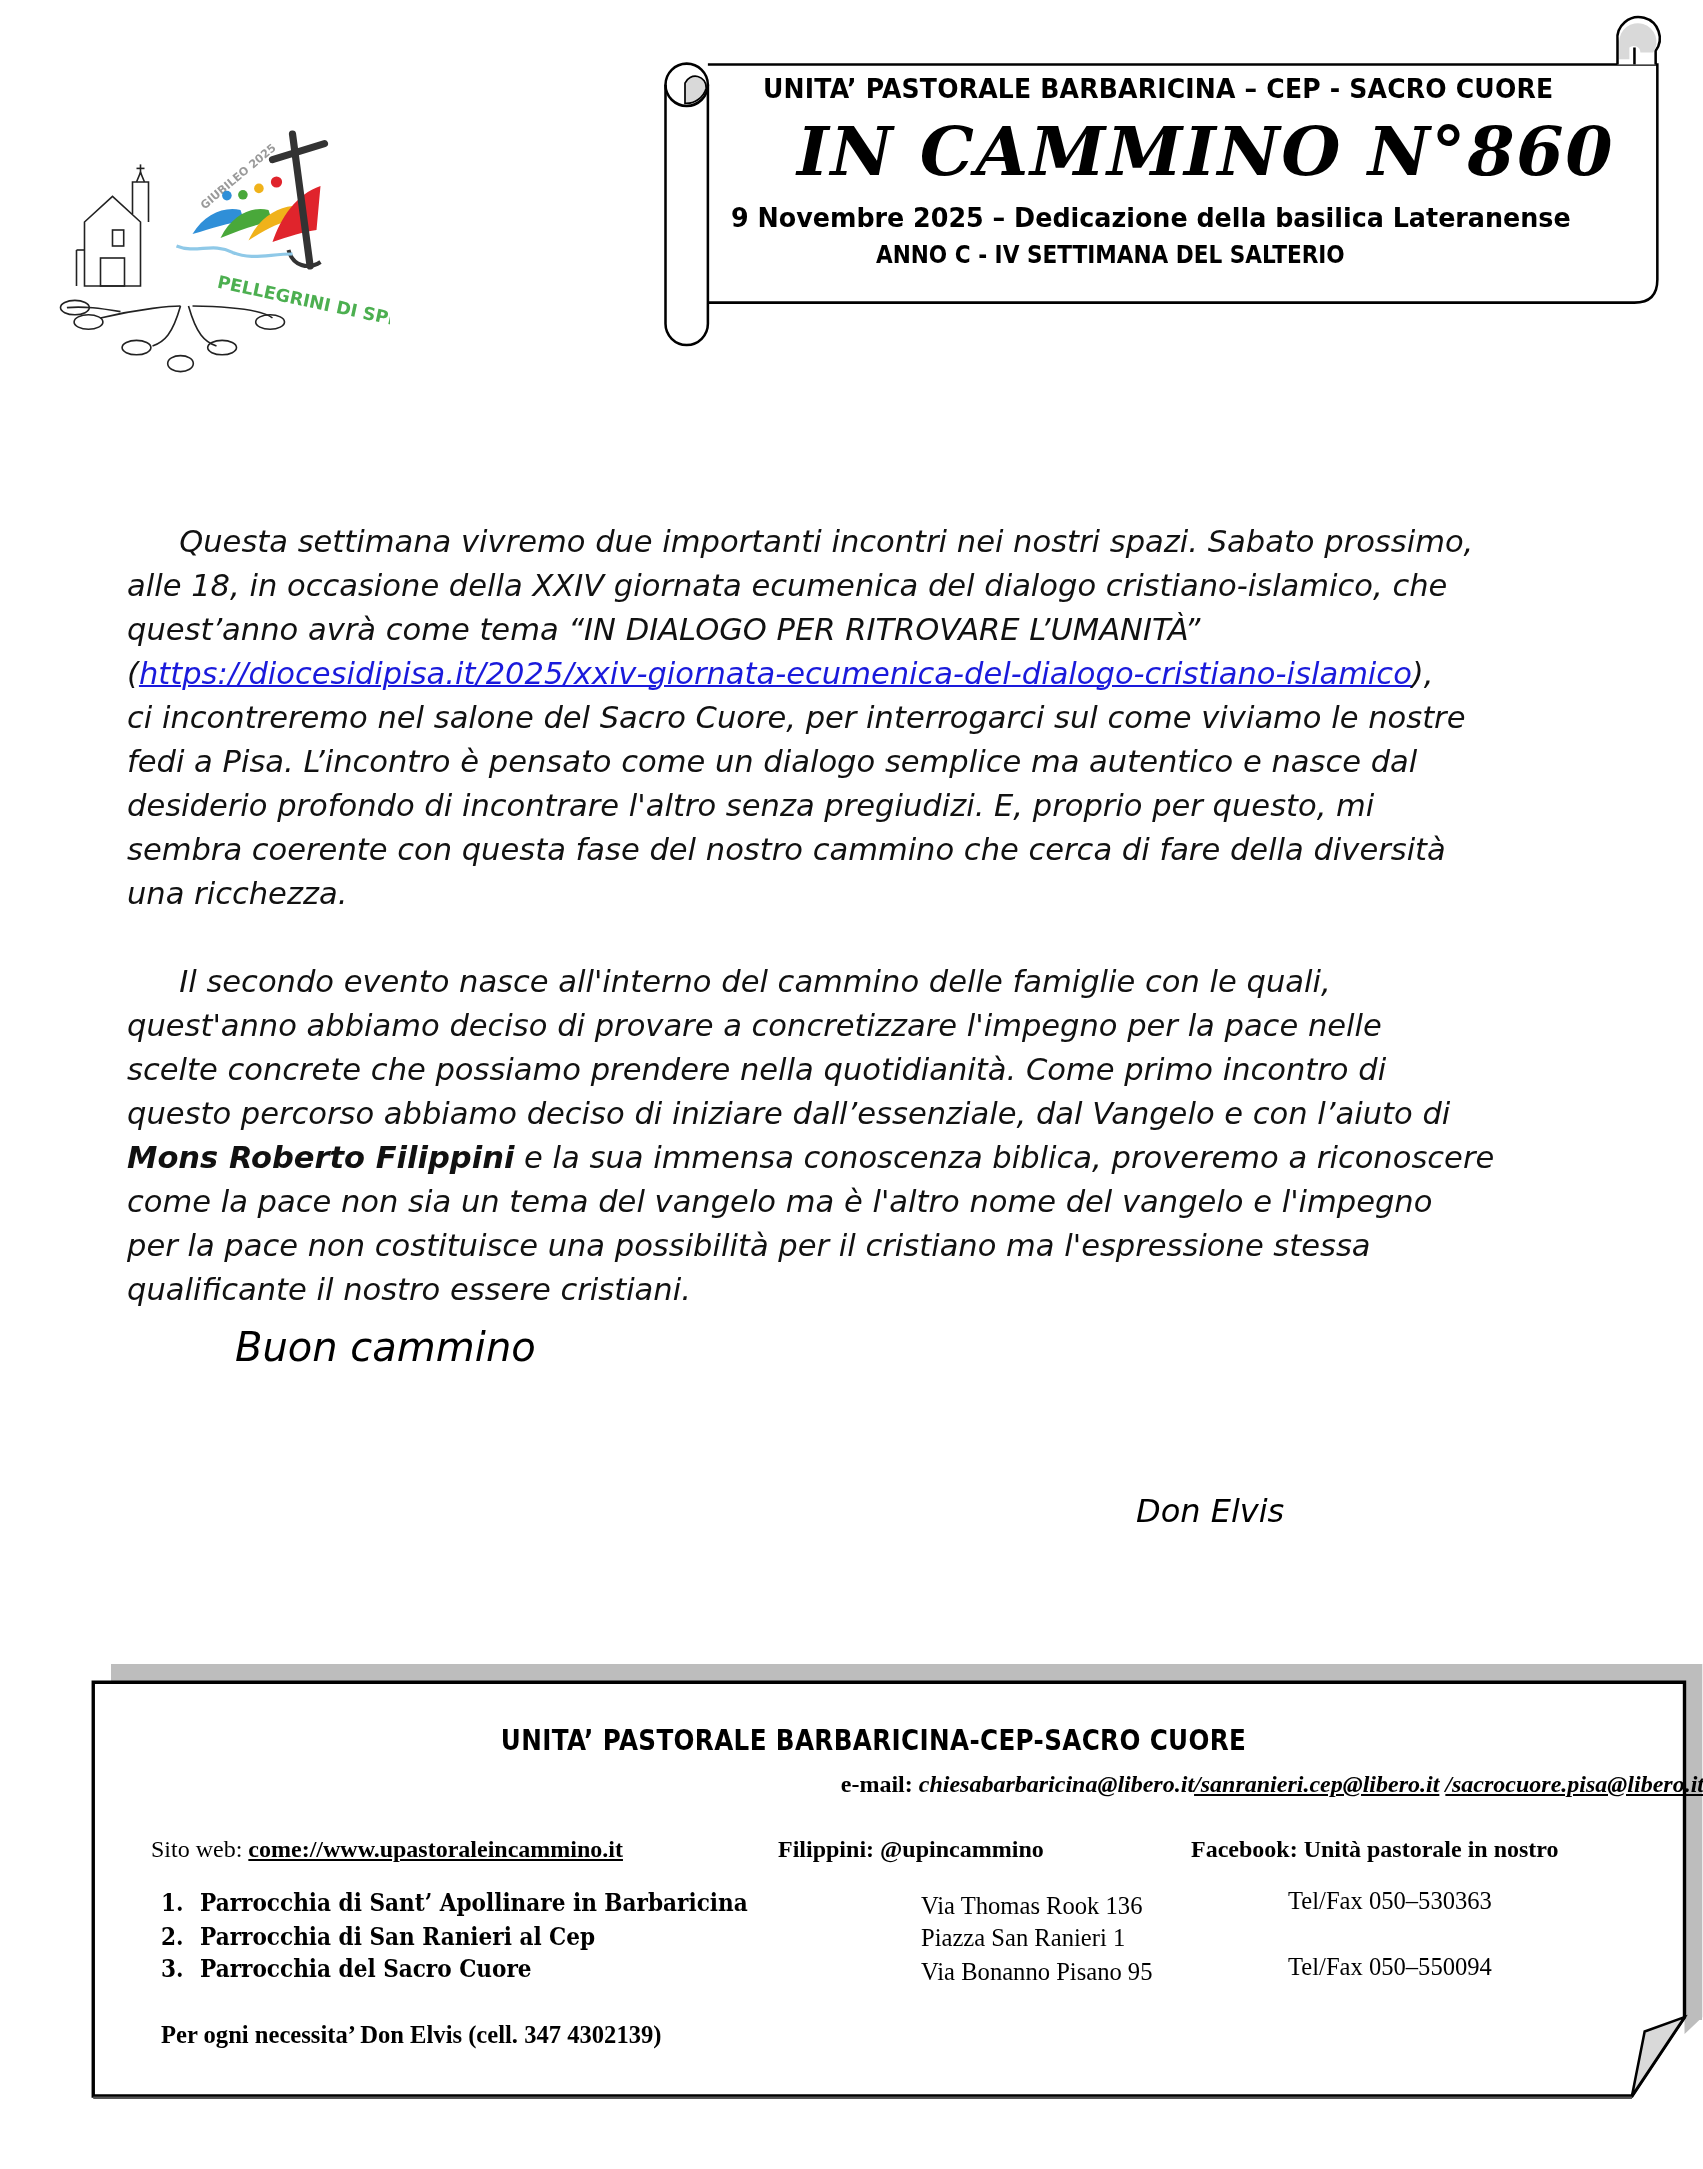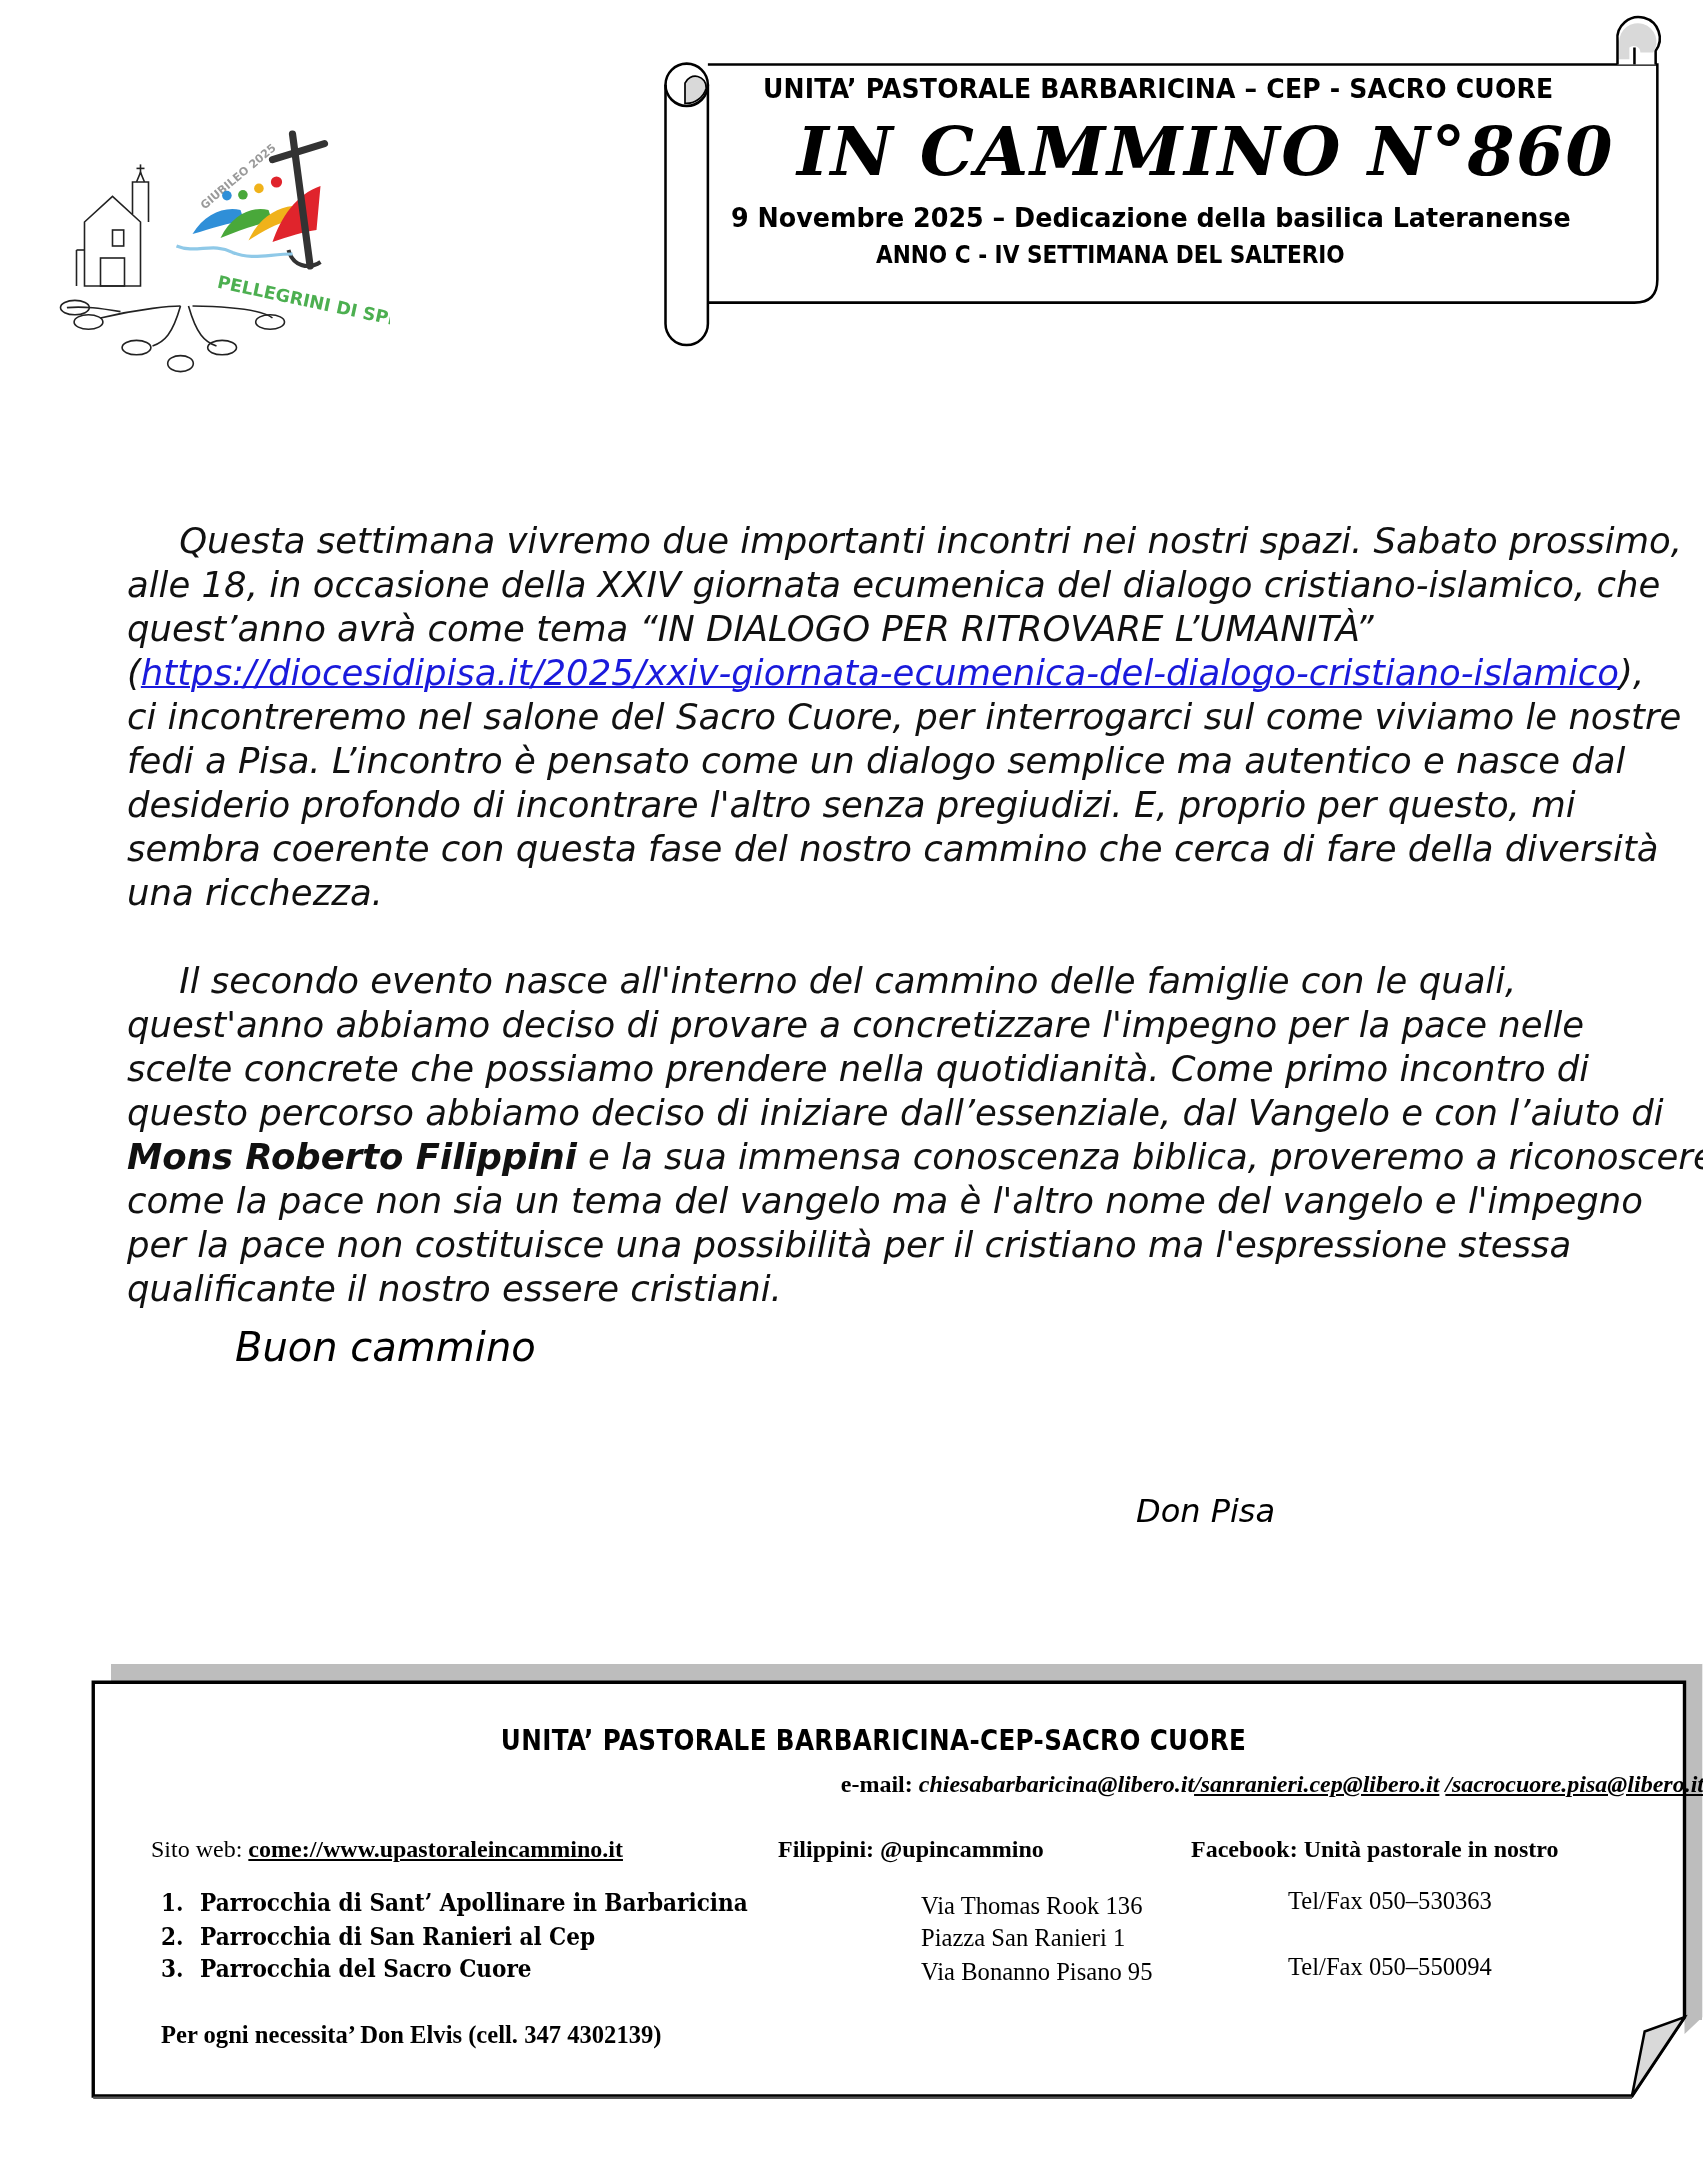--- a/index.html
+++ b/index.html
@@ -11,21 +11,21 @@
     
     .banner-svg { position: absolute; left: 0; top: 0; width: 1704px; height: 373px; pointer-events: none; }
     .banner-text { position: absolute; left: 712px; top: 73px; width: 932px; }
     .bl { position: absolute; white-space: nowrap; font-weight: bold; }
     .b1 { left: 51px; top: 0; font-family: "DejaVu Sans", sans-serif; font-size: 27px; letter-spacing: 0.2px; transform: scaleX(0.93); transform-origin: left; }
     .b2 { left: 85px; top: 38px; font-family: "DejaVu Serif", serif; font-style: italic; font-size: 68px; font-weight: bold; letter-spacing: 1.7px; transform: scaleX(1.0); transform-origin: left; }
     .b3 { left: 18.6px; top: 129px; font-size: 27px; transform: scaleX(0.94); transform-origin: left; }
     .b4 { left: 164px; top: 168px; font-size: 24px; transform: scaleX(0.9); transform-origin: left; }
 
     
-    .letter { position: absolute; left: 127px; top: 519px; width: 1543px; font-family: "DejaVu Sans", sans-serif; font-style: italic; font-size: 36px; line-height: 44px; color: #111; }
+    .letter { position: absolute; left: 127px; top: 519px; width: 1543px; font-family: "DejaVu Sans", sans-serif; font-style: italic; font-size: 31px; line-height: 44px; color: #111; }
     .line { white-space: nowrap; display: block; transform: scaleX(0.985); transform-origin: left; }
     .indent { padding-left: 53px; }
     .para-gap { height: 44px; }
     .link { color: #1a1adc; text-decoration: underline; text-decoration-thickness: 1.7px; }
     .strong { font-weight: bold; }
     .greeting { position: absolute; left: 235px; top: 1324px; font-style: italic; font-size: 40px; }
     .signature { position: absolute; left: 1136px; top: 1492px; font-style: italic; font-size: 32px; }
 
     
     .footer-shadow { position: absolute; left: 111px; top: 1664px; width: 1591px; height: 356px; background: #bdbdbd; }
@@ -128,21 +128,21 @@
     <span class="line">scelte concrete che possiamo prendere nella quotidianità. Come primo incontro di</span>
     <span class="line">questo percorso abbiamo deciso di iniziare dall’essenziale, dal Vangelo e con l’aiuto di</span>
     <span class="line"><span class="strong">Mons Roberto Filippini</span><span> e la sua immensa conoscenza biblica, proveremo a riconoscere</span></span>
     <span class="line">come la pace non sia un tema del vangelo ma è l'altro nome del vangelo e l'impegno</span>
     <span class="line">per la pace non costituisce una possibilità per il cristiano ma l'espressione stessa</span>
     <span class="line">qualificante il nostro essere cristiani.</span>
   </div>
 </div>
 
 <div class="greeting">Buon cammino</div>
-<div class="signature">Don Pisa</div>
+<div class="signature">Don Elvis</div>
 
 <div class="footer-shadow"></div>
 <svg class="footer-svg" viewBox="0 1940 2010 560">
   <path d="M2008 1963 L2008 2380 L1987 2400 L1987 1985 Z" fill="#bdbdbd"></path>
   <path d="M110 1985 L1987 1985 L1987 2380 L1925 2473 L110 2473 Z" fill="#fff" stroke="#000" stroke-width="4"></path>
   <path d="M1987 2380 L1940 2397 L1925 2473 Z" fill="#d9d9d9" stroke="#000" stroke-width="3"></path>
   <line x1="110" y1="2475" x2="1925" y2="2475" stroke="#555" stroke-width="3"></line>
 </svg>
 
 <div class="ft ft-title"><span>UNITA’ PASTORALE BARBARICINA-CEP-SACRO CUORE</span></div>

